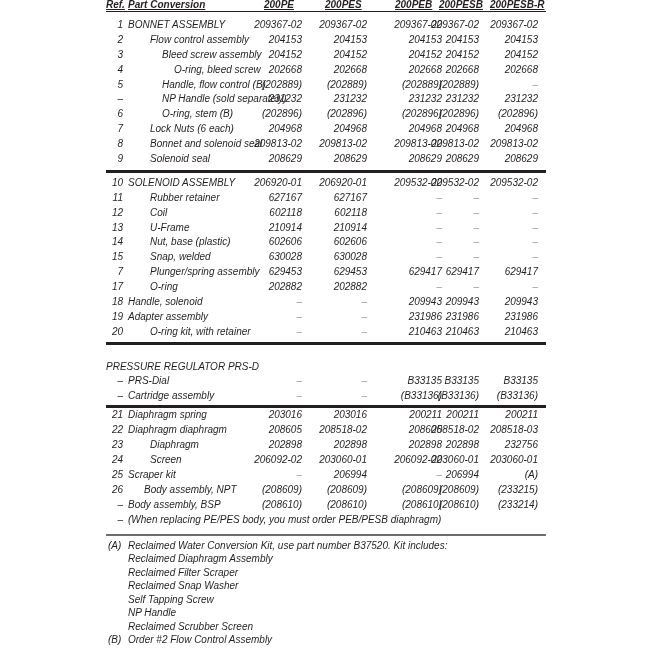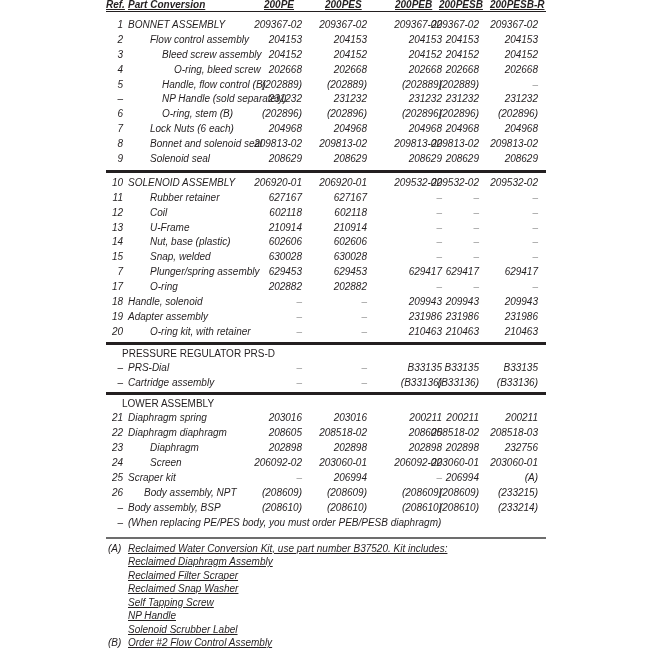--- a/index.html
+++ b/index.html
@@ -14,27 +14,27 @@
   .ref { left:0; width:17px; text-align:right; }
   .desc { left:22px; }
   .c1,.c2,.c3,.c4,.c5 { text-align:right; width:80px; }
   .c1 { left:116px; }   
   .c2 { left:181px; }   
   .c3 { left:256px; }   
   .c4 { left:294px; }   
   .c5 { left:352px; }   
   .row .c4 { left:293px; }
   .dash { color:#9a9a9a; }
-  .sec { font-size:10px; padding-top:3px; height:13px;margin-left:16px; }
+  .sec { font-size:10px; font-style:italic; padding-top:16px; height:13px; }
   .rule-thick { border-top:3px solid #231f20; margin:0; }
   .rule-thin { border-top:2px solid #6d6d6d; margin:0; }
   .notes { font-size:10px; font-style:italic; margin-top:4px; }
   .note { position:relative; height:13.5px; white-space:nowrap; }
   .note .lbl { position:absolute; left:2px; }
-  .note .txt { position:absolute; left:22px;text-decoration:underline; }
+  .note .txt { position:absolute; left:22px; }
 </style>
 </head>
 <body>
 
 <div class="page">
 
   <div class="hdr">
     <span style="left:0">Ref.</span>
     <span style="left:22px">Part Conversion</span>
     <span style="left:158px">200PE</span>
@@ -258,21 +258,20 @@
         <span class="desc" style="left:22px">Cartridge assembly</span>
         <span class="c1 dash">–</span>
         <span class="c2 dash">–</span>
         <span class="c3">(B33136)</span>
         <span class="c4">(B33136)</span>
         <span class="c5">(B33136)</span>
       </div>
     </div>
   <div class="rule-thick" style="margin-top:2px"></div>
 
-  <div class="sec">LOWER ASSEMBLY</div>
   <div id="sec-lower">
       <div class="row">
         <span class="ref">21</span>
         <span class="desc" style="left:22px">Diaphragm spring</span>
         <span class="c1">203016</span>
         <span class="c2">203016</span>
         <span class="c3">200211</span>
         <span class="c4">200211</span>
         <span class="c5">200211</span>
       </div>
@@ -362,20 +361,20 @@
       <div class="note">
         <span class="lbl"></span>
         <span class="txt">Self Tapping Screw</span>
       </div>
       <div class="note">
         <span class="lbl"></span>
         <span class="txt">NP Handle</span>
       </div>
       <div class="note">
         <span class="lbl"></span>
-        <span class="txt">Solenoid Scrubber Label</span>
+        <span class="txt">Reclaimed Scrubber Screen</span>
       </div>
       <div class="note">
         <span class="lbl">(B)</span>
         <span class="txt">Order #2 Flow Control Assembly</span>
       </div>
     </div>
 </div>
 
 </body></html>

